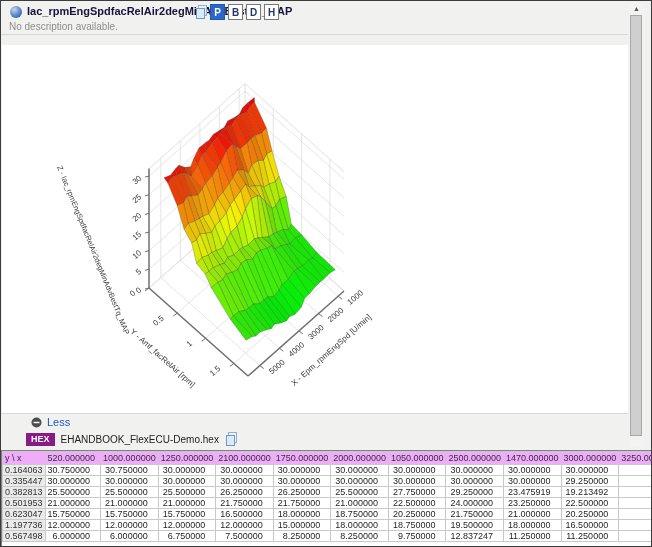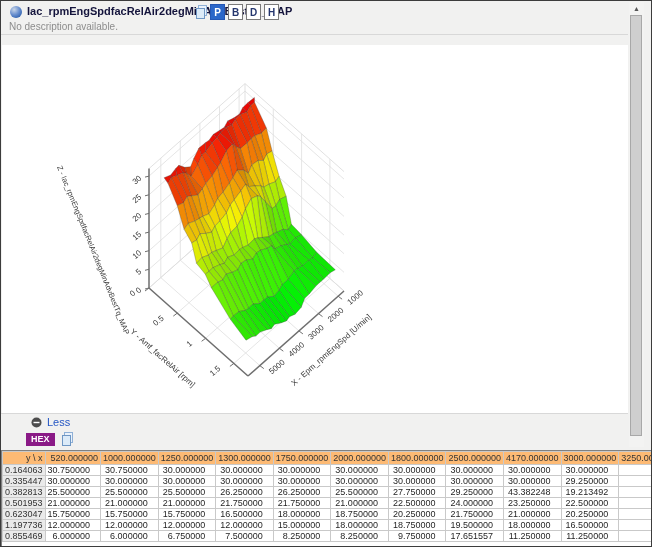--- a/index.html
+++ b/index.html
@@ -34,21 +34,21 @@
   .vscroll{left:628px;top:1px;width:15px;height:445px;background:#f3f3f2;}
   .vscroll .arrow{position:absolute;top:1px;left:0;width:15px;height:11px;font-size:7px;
                   color:#555;text-align:center;line-height:11px;}
   .vscroll .thumb{position:absolute;top:13px;left:1px;width:12px;height:421px;background:#cfcfcf;
                   border:1px solid #a8a8a8;box-sizing:border-box;}
   
   .table-wrap{left:0;top:449px;width:652px;height:98px;overflow:hidden;background:#fff;
               border-top:1px solid #808080;border-left:1px solid #808080;}
   table{border-collapse:collapse;table-layout:fixed;font-size:9px;}
   th,td{border:1px solid #c9c9c9;height:11px;padding:0 2px;overflow:hidden;white-space:nowrap;box-sizing:border-box;}
-  th{background:#fdba74;font-weight:normal;color:#333;text-align:right;}
+  th{background:#f0abfc;font-weight:normal;color:#333;text-align:left;}
   td.ylab{background:#eaeaea;text-align:center;color:#333;}
   td.val{text-align:right;padding-right:10px;color:#1f1f1f;background:#fff;}
 </style>
 </head>
 <body>
 
 <div class="app">
 
   <span class="abs sphere"></span>
   <span class="abs title">Iac_rpmEngSpdfacRelAir2degMinAdvBestTq_MAP</span>
@@ -316,20 +316,21 @@
 
   <div class="abs less-row">
     <svg width="11" height="11">
       <circle cx="5.5" cy="5.5" r="5" fill="#4d4d4d"></circle>
         <rect x="2.5" y="4.8" width="6" height="1.4" fill="#fff"></rect>
     </svg>
     <span class="less-label" style="color: rgb(36, 86, 196);">Less</span>
   </div>
   <div class="abs file-row">
     <span class="file-badge" style="background-color: rgb(138, 26, 134);">HEX</span>
+    <span class="file-name">EHANDBOOK_FlexECU-Demo.hex</span>
     <svg width="13" height="14">
         <rect x="3.5" y="0.5" width="8" height="10" fill="#eaf2fb" stroke="#8fb0d6"></rect>
         <rect x="1.5" y="3.5" width="8" height="10" fill="#dcebf8" stroke="#6f97c4"></rect>
       </svg>
   </div>
 
   <div class="abs vscroll">
     <div class="arrow">▲</div>
     <div class="thumb"></div>
   </div>
@@ -349,26 +350,26 @@
           <col style="width:65px">
           <col style="width:65px">
           <col style="width:65px">
         </colgroup>
         <thead>
           <tr>
             <th style="height:13px">y \ x</th>
             <th>520.000000</th>
             <th>1000.000000</th>
             <th>1250.000000</th>
-            <th>1300.000000</th>
+            <th>2100.000000</th>
             <th>1750.000000</th>
             <th>2000.000000</th>
-            <th>1800.000000</th>
+            <th>1050.000000</th>
             <th>2500.000000</th>
-            <th>4170.000000</th>
+            <th>1470.000000</th>
             <th>3000.000000</th>
             <th>3250.000000</th>
           </tr>
         </thead>
         <tbody>
           <tr>
             <td class="ylab">0.164063</td>
             <td class="val">30.750000</td>
             <td class="val">30.750000</td>
             <td class="val">30.000000</td>
@@ -398,21 +399,21 @@
           <tr>
             <td class="ylab">0.382813</td>
             <td class="val">25.500000</td>
             <td class="val">25.500000</td>
             <td class="val">25.500000</td>
             <td class="val">26.250000</td>
             <td class="val">26.250000</td>
             <td class="val">25.500000</td>
             <td class="val">27.750000</td>
             <td class="val">29.250000</td>
-            <td class="val">43.382248</td>
+            <td class="val">23.475919</td>
             <td class="val">19.213492</td>
             <td class="val"></td>
           </tr>
           <tr>
             <td class="ylab">0.501953</td>
             <td class="val">21.000000</td>
             <td class="val">21.000000</td>
             <td class="val">21.000000</td>
             <td class="val">21.750000</td>
             <td class="val">21.750000</td>
@@ -445,29 +446,29 @@
             <td class="val">12.000000</td>
             <td class="val">15.000000</td>
             <td class="val">18.000000</td>
             <td class="val">18.750000</td>
             <td class="val">19.500000</td>
             <td class="val">18.000000</td>
             <td class="val">16.500000</td>
             <td class="val"></td>
           </tr>
           <tr>
-            <td class="ylab">0.855469</td>
+            <td class="ylab">0.567498</td>
             <td class="val">6.000000</td>
             <td class="val">6.000000</td>
             <td class="val">6.750000</td>
             <td class="val">7.500000</td>
             <td class="val">8.250000</td>
             <td class="val">8.250000</td>
             <td class="val">9.750000</td>
-            <td class="val">17.651557</td>
+            <td class="val">12.837247</td>
             <td class="val">11.250000</td>
             <td class="val">11.250000</td>
             <td class="val"></td>
           </tr>
         </tbody>
       </table>
   </div>
 
 </div>
 

